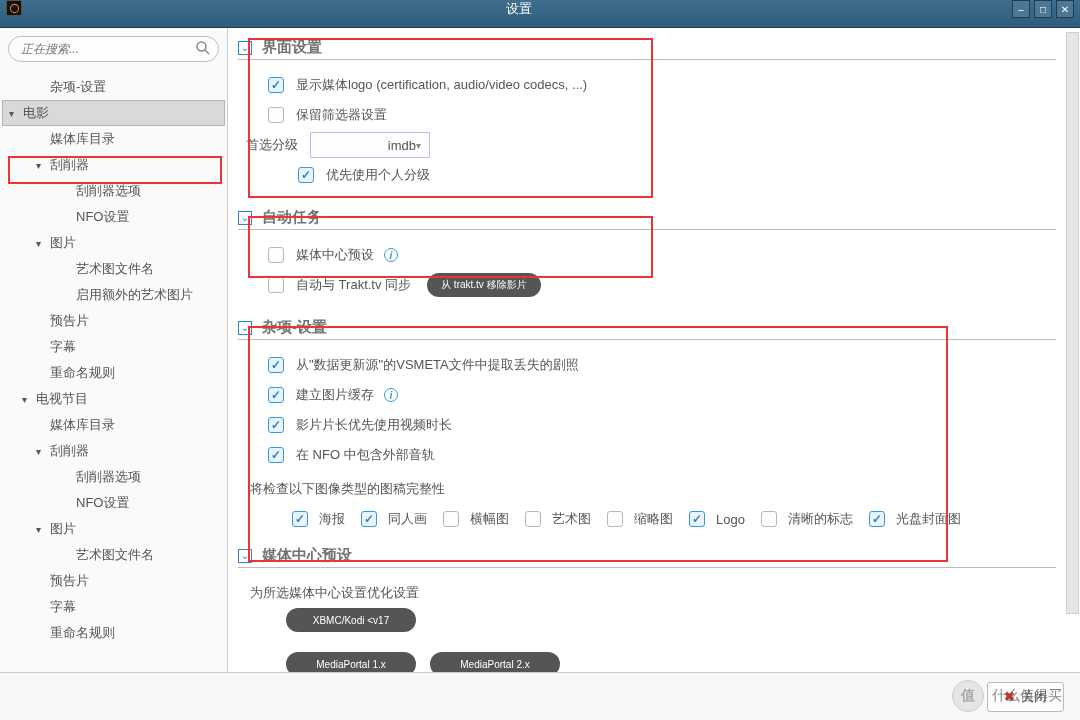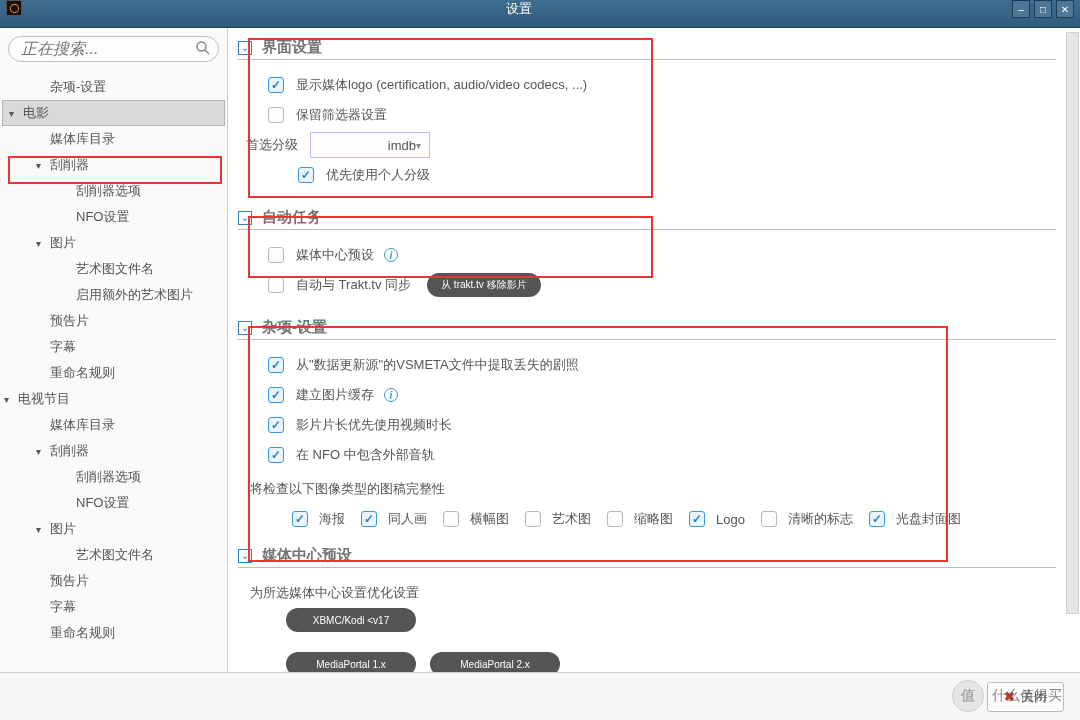--- a/index.html
+++ b/index.html
@@ -8,25 +8,25 @@
   .titlebar { height: 28px; background: linear-gradient(#3e6d8e,#2f5c7c); color: #fff; display: flex; padding: 0 6px; border-bottom: 1px solid #1e3d52; }
   .titlebar .app-icon { width: 16px; height: 16px; background: #111; border: 1px solid #555; margin-right: 8px; display: flex; align-items: center; justify-content: center; }
   .titlebar .app-icon svg { width: 11px; height: 11px; }
   .titlebar .title { flex: 1; text-align: center; font-size: 13px; }
   .titlebar .winbtn { width: 18px; height: 18px; background: #4c7896; border: 1px solid #1e3d52; margin-left: 4px; display: flex; align-items: center; justify-content: center; color: #fff; font-size: 10px; cursor: pointer; }
   
   .main { position: absolute; top: 28px; bottom: 48px; left: 0; right: 0; display: flex; }
   
   .sidebar { width: 228px; background: #fafafa; border-right: 1px solid #ccc; display: flex; flex-direction: column; }
   .searchwrap { padding: 8px; position: relative; }
-  .searchbox { width: 100%; height: 26px; border: 1px solid #c0c0c0; border-radius: 13px; padding: 0 28px 0 12px; background: #fdfdfd; font-style: italic; color: #999; font-size: 16px; }
+  .searchbox { width: 100%; height: 26px; border: 1px solid #c0c0c0; border-radius: 13px; padding: 0 28px 0 12px; background: #fdfdfd; font-style: italic; color: #999; font-size: 12px; }
   .search-icon { position: absolute; right: 16px; top: 12px; color: #888; }
   .tree { flex: 1; overflow: auto; margin-top: 4px; }
   .tree-item { display: flex; align-items: center; height: 26px; padding-left: 14px; cursor: pointer; color: #555; }
-  .tree-item.depth0 { padding-left: 18px; font-weight: normal; }
+  .tree-item.depth0 { padding-left: 36px; font-weight: normal; }
   .tree-item.depth1 { padding-left: 50px; }
   .tree-item.depth2 { padding-left: 76px; }
   .tree-item.expandable::before { content: "▸"; display: inline-block; width: 12px; margin-left: -14px; margin-right: 2px; font-size: 10px; color: #555; transform: none; }
   .tree-item.expandable.open::before { content: "▾"; }
   .tree-item.selected { background: #d8d9db; border: 1px solid #b2b4b6; margin: 0 2px; padding-left: 20px; }
   
   .hl { position: absolute; border: 2px solid #e33; pointer-events: none; }
   
   .content { flex: 1; background: #fff; padding: 10px 24px 10px 10px; overflow: auto; position: relative; }
   .section { margin-bottom: 18px; }

